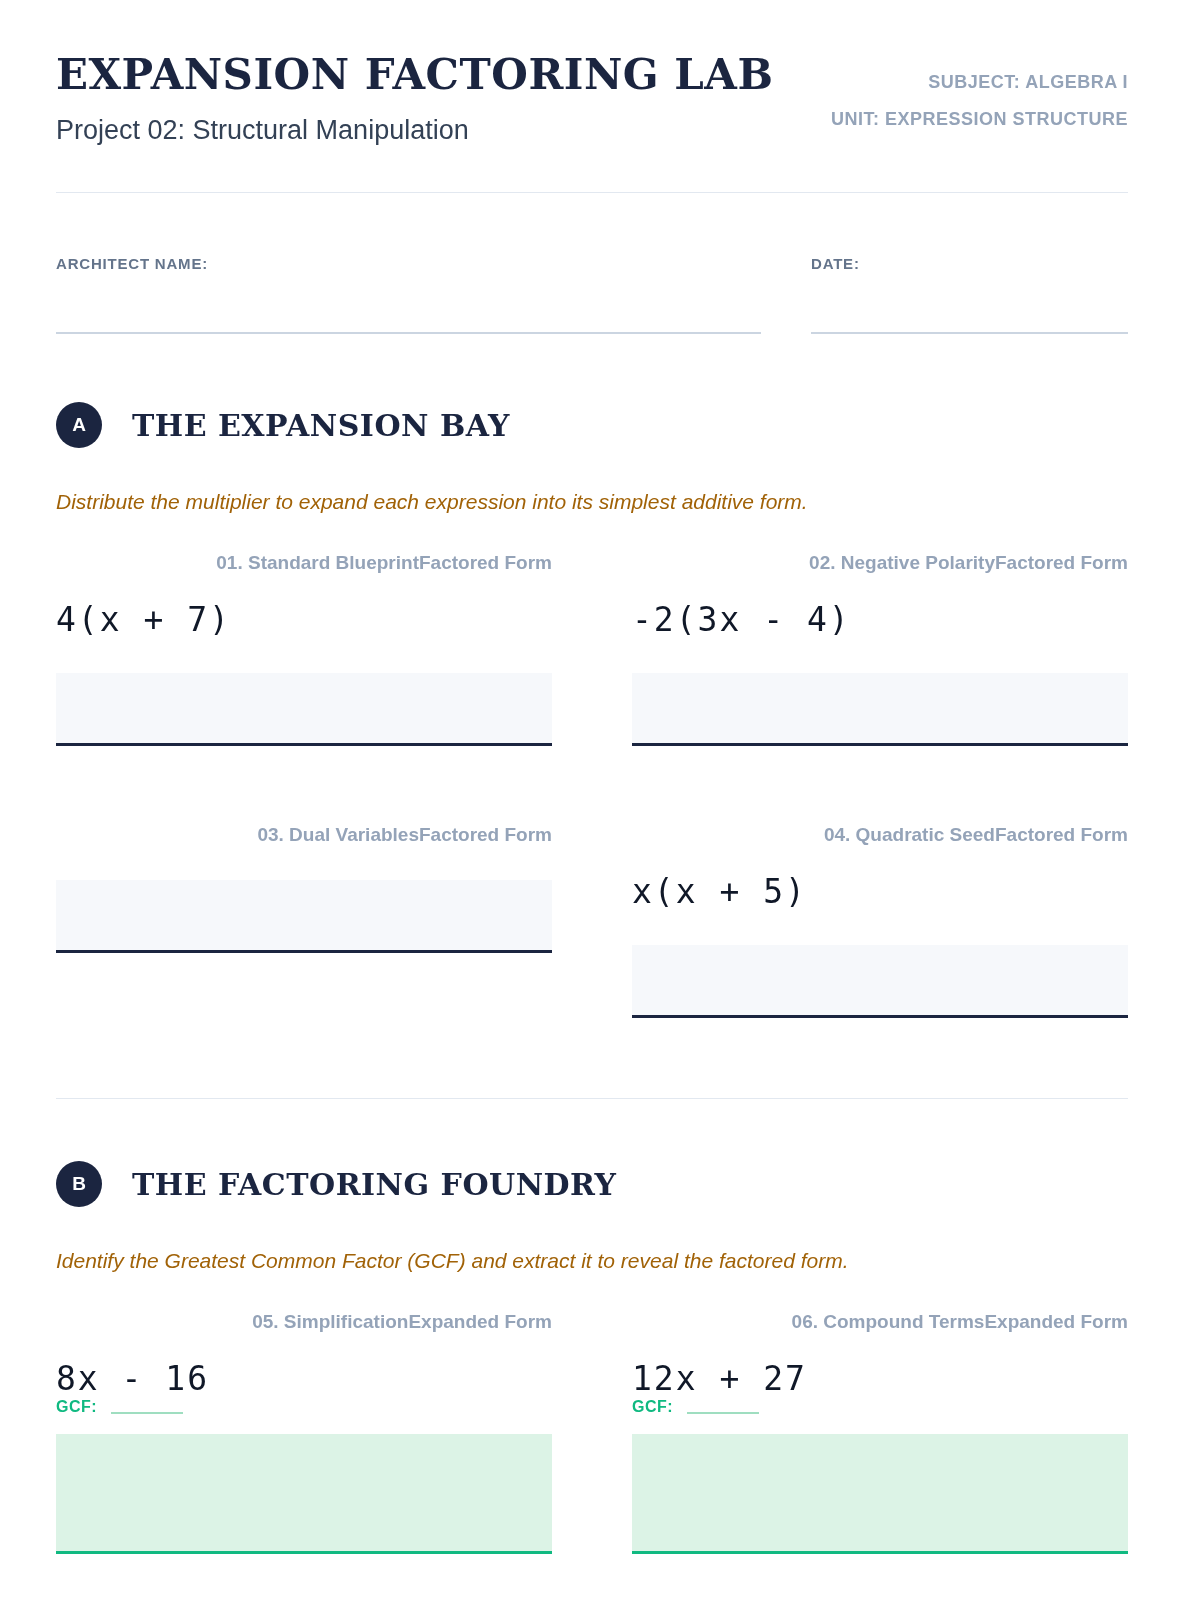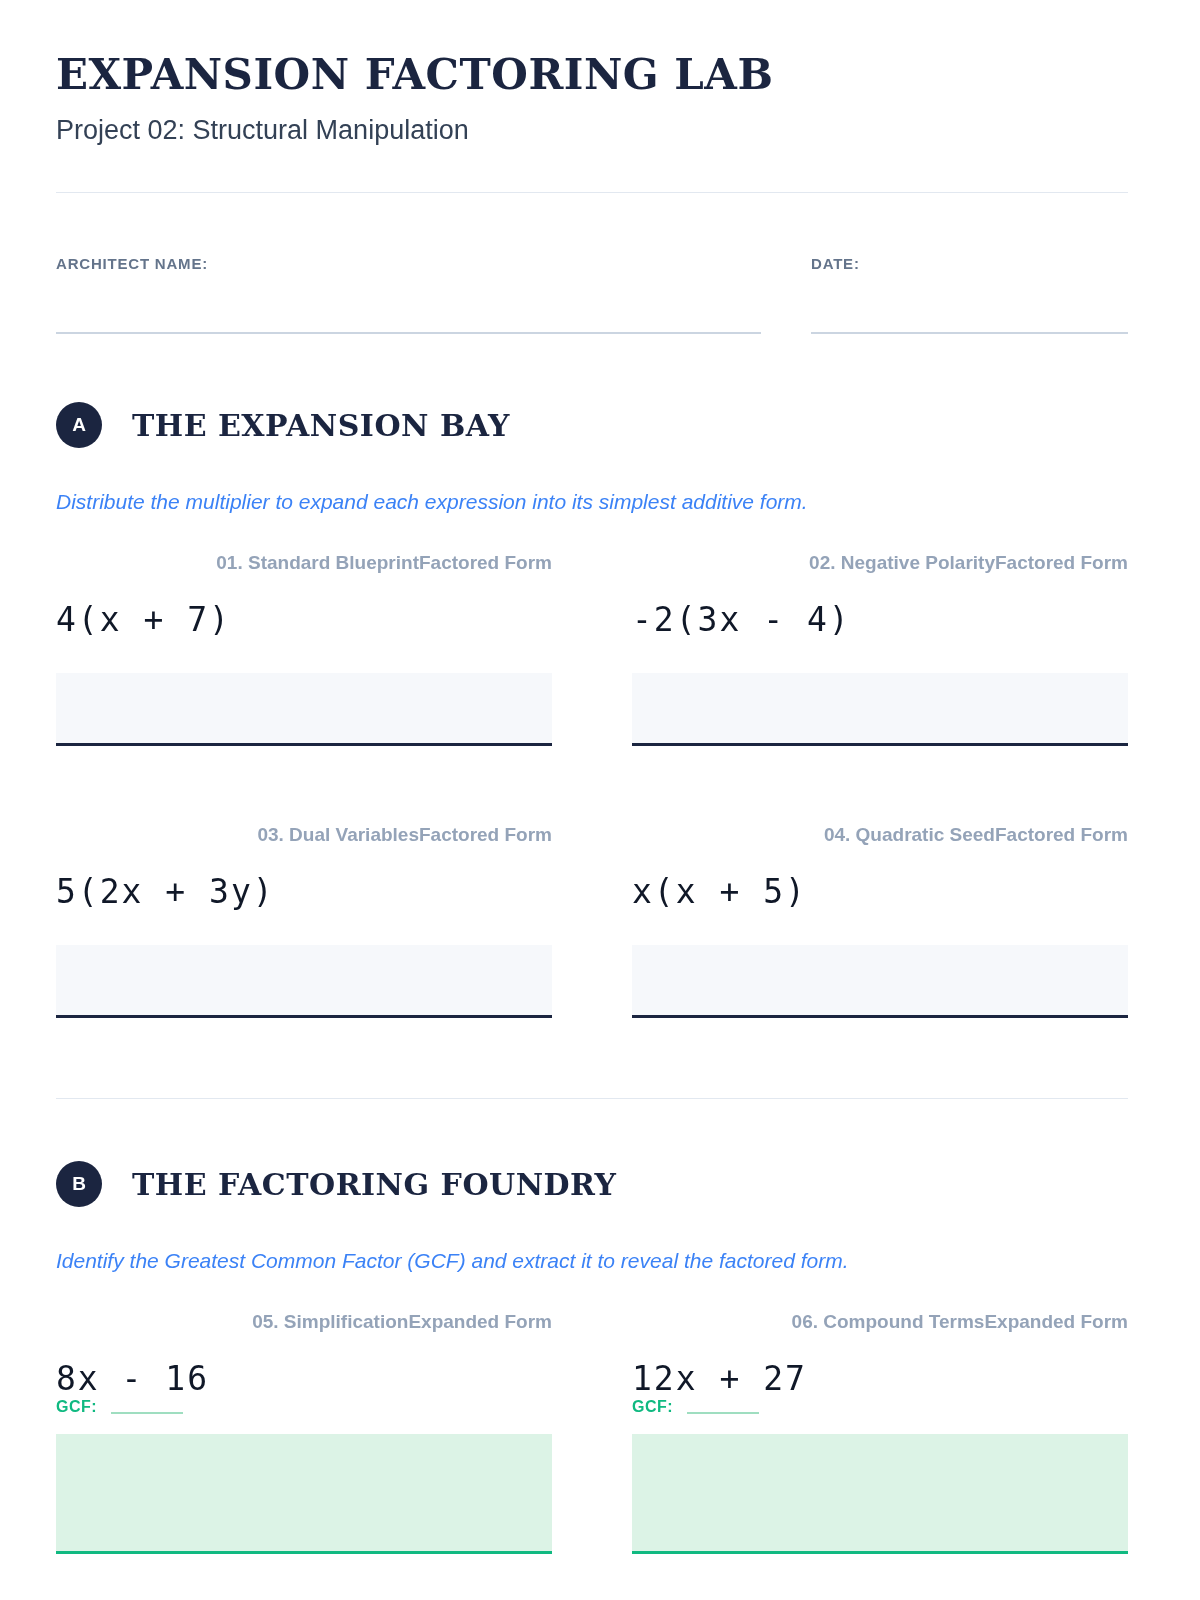--- a/index.html
+++ b/index.html
@@ -38,21 +38,21 @@
   .badge {
     width:46px; height:46px; border-radius:50%;
     background:#1b2540; color:#ffffff;
     display:flex; align-items:center; justify-content:center;
     font-size:19px; font-weight:700;
   }
   .section-title {
     font-family:"DejaVu Serif", serif;
     font-size:30px; font-weight:700; color:#1b2540; letter-spacing:0.5px;
   }
-  .instruction { margin-top:42px; font-size:21px; font-style:italic; color:#3b82f6; }
+  .instruction { margin-top:42px; font-size:21px; font-style:italic; color:#a16207; }
 
   
   .problem-grid {
     margin-top:38px;
     display:grid; grid-template-columns:1fr 1fr;
     column-gap:80px; row-gap:78px;
   }
   .problem-head { display:flex; justify-content:flex-end; align-items:baseline; }
   .prob-title, .prob-form { font-size:19px; font-weight:700; color:#94a3b8; }
   .expression {
@@ -78,20 +78,24 @@
 </style>
 </head>
 <body>
 
 <div class="page">
 
   <header class="header">
     <div>
       <h1 class="title">EXPANSION FACTORING LAB</h1>
       <div class="subtitle">Project 02: Structural Manipulation</div>
+    </div>
+    <div class="meta">
+      <div class="meta-line">SUBJECT: ALGEBRA I</div>
+      <div class="meta-line">UNIT: EXPRESSION STRUCTURE</div>
     </div>
   </header>
 
   <hr class="divider">
 
   <div class="fields-row">
     <div class="field-name">
       <div class="field-label">ARCHITECT NAME:</div>
       <div class="field-line"></div>
     </div>
@@ -126,21 +130,20 @@
         </div>
         <div class="expression">-2(3x - 4)</div>
         <div class="answer-box"></div>
       </div>
 
       <div class="problem">
         <div class="problem-head">
           <span class="prob-title">03. Dual Variables</span>
           <span class="prob-form">Factored Form</span>
         </div>
-        <div class="expression">5(2x + 3y)</div>
         <div class="answer-box"></div>
       </div>
 
       <div class="problem">
         <div class="problem-head">
           <span class="prob-title">04. Quadratic Seed</span>
           <span class="prob-form">Factored Form</span>
         </div>
         <div class="expression">x(x + 5)</div>
         <div class="answer-box"></div>

